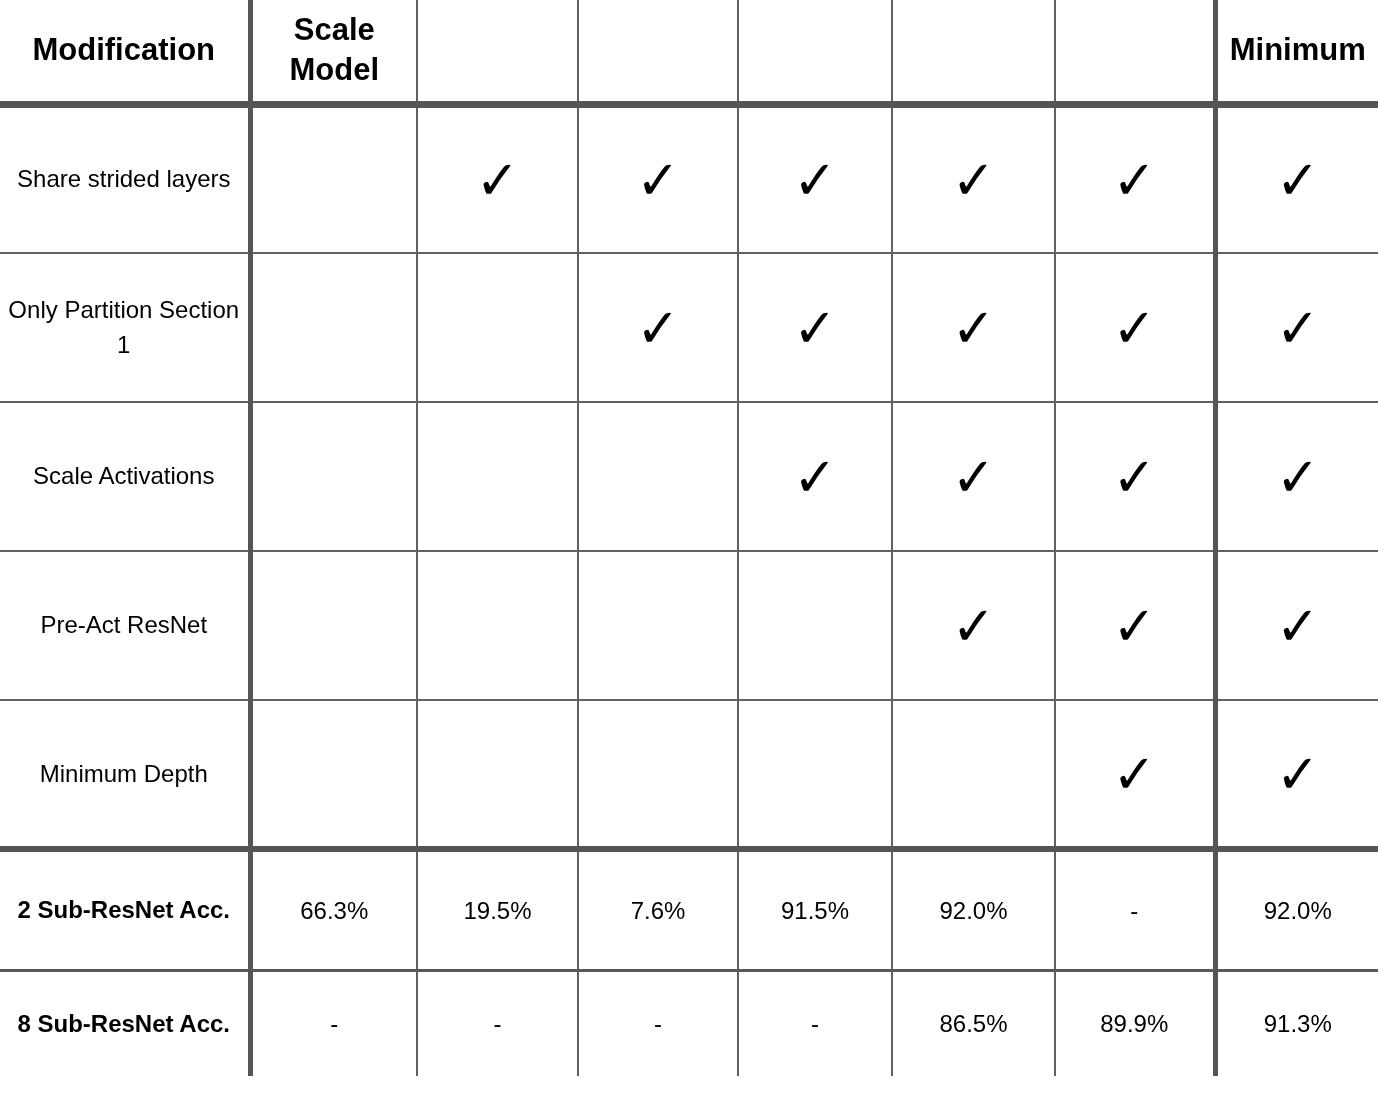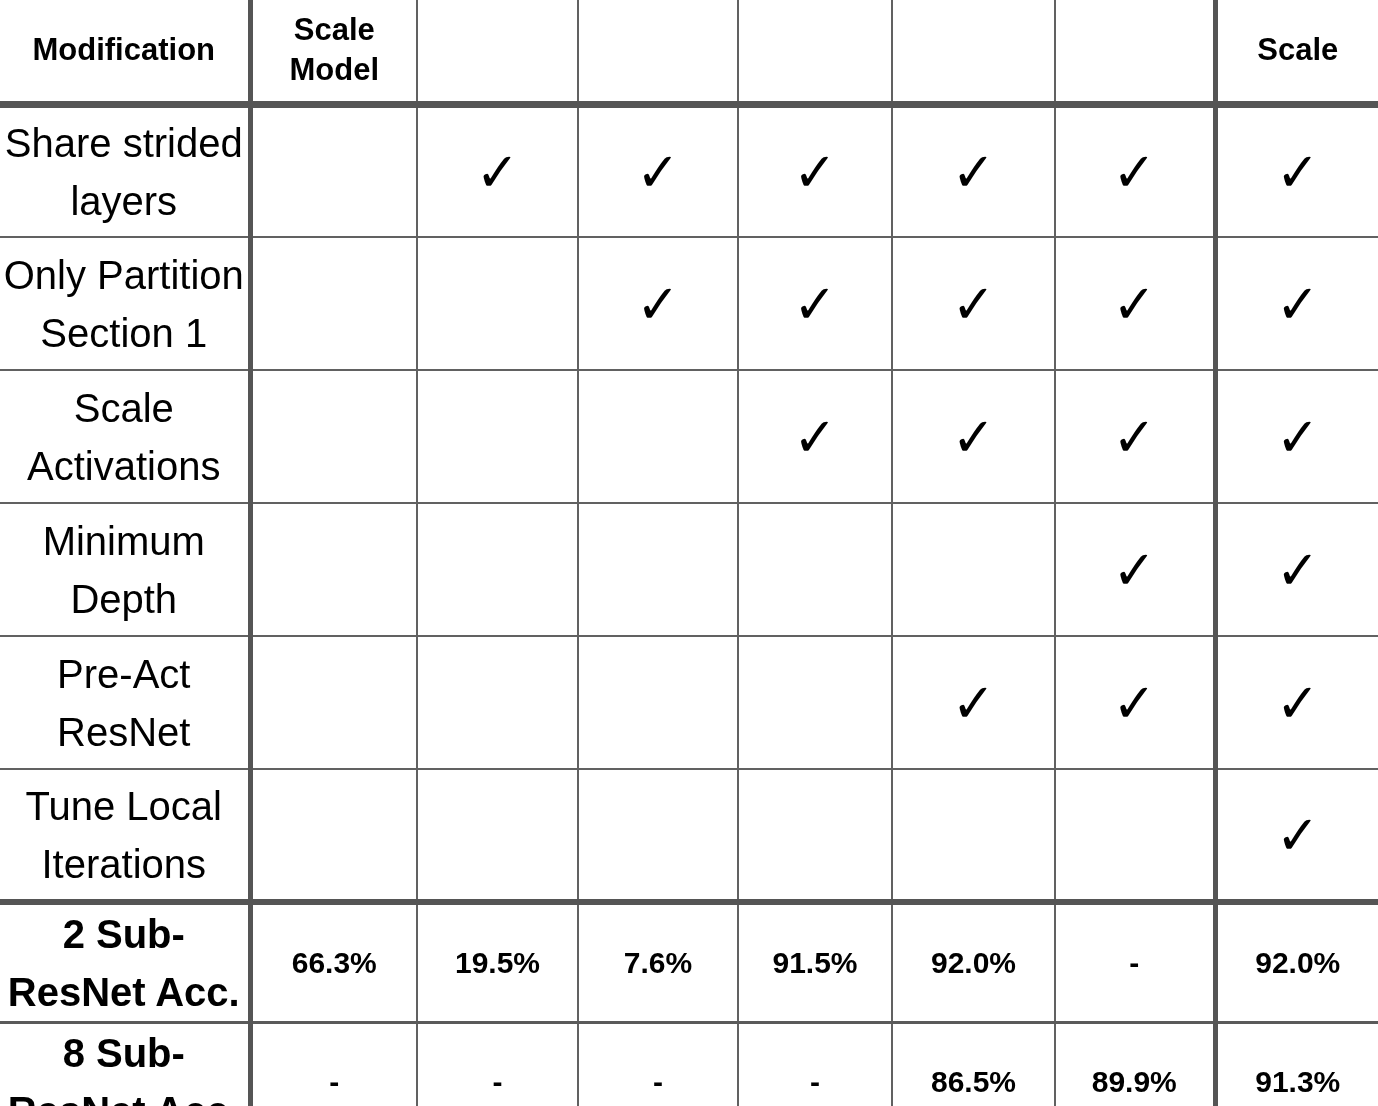--- a/index.html
+++ b/index.html
@@ -36,30 +36,29 @@
   tr.acc-row-1 td { border-top: 6px solid #555555; }
   tr.acc-row-2 td { border-top: 3px solid #5a5a5a; border-bottom: none; }
 
   .header-cell {
     font-weight: bold;
     font-size: 31px;
     line-height: 1.3;
     padding: 0 8px;
   }
   .label-cell {
-    font-size: 40px;
+    font-size: 24px;
     line-height: 1.45;
     padding: 0 14px;
   }
   .acc-label {
     font-weight: bold;
   }
   .value-cell {
-    font-size: 30px;
-    font-weight: bold;
+    font-size: 24px;
   }
   .check {
     font-family: "DejaVu Sans", sans-serif;
     font-weight: bold;
     font-size: 52px;
     line-height: 1;
     display: inline-block;
     transform: scaleY(1.05);
   }
   tr.header-row { height: 104px; }
@@ -83,21 +82,21 @@
   </colgroup>
   <thead>
     <tr class="header-row">
         <th class="header-cell first-col"><span>Modification</span></th>
         <th class="header-cell"><span>Scale Model</span></th>
         <th class="header-cell"><span></span></th>
         <th class="header-cell"><span></span></th>
         <th class="header-cell"><span></span></th>
         <th class="header-cell"><span></span></th>
         <th class="header-cell"><span></span></th>
-        <th class="header-cell last-col"><span>Scale</span></th>
+        <th class="header-cell last-col"><span>Minimum</span></th>
       </tr>
   </thead>
   <tbody>
       <tr class="mod-row">
         <td class="label-cell first-col"><span>Share strided layers</span></td>
         <td class="check-cell"></td>
         <td class="check-cell"><span class="check">✓</span></td>
         <td class="check-cell"><span class="check">✓</span></td>
         <td class="check-cell"><span class="check">✓</span></td>
         <td class="check-cell"><span class="check">✓</span></td>
@@ -118,47 +117,37 @@
         <td class="label-cell first-col"><span>Scale Activations</span></td>
         <td class="check-cell"></td>
         <td class="check-cell"></td>
         <td class="check-cell"></td>
         <td class="check-cell"><span class="check">✓</span></td>
         <td class="check-cell"><span class="check">✓</span></td>
         <td class="check-cell"><span class="check">✓</span></td>
         <td class="check-cell last-col"><span class="check">✓</span></td>
       </tr>
       <tr class="mod-row">
-        <td class="label-cell first-col"><span>Minimum Depth</span></td>
-        <td class="check-cell"></td>
-        <td class="check-cell"></td>
-        <td class="check-cell"></td>
-        <td class="check-cell"></td>
-        <td class="check-cell"></td>
-        <td class="check-cell"><span class="check">✓</span></td>
-        <td class="check-cell last-col"><span class="check">✓</span></td>
-      </tr>
-      <tr class="mod-row">
         <td class="label-cell first-col"><span>Pre-Act ResNet</span></td>
         <td class="check-cell"></td>
         <td class="check-cell"></td>
         <td class="check-cell"></td>
         <td class="check-cell"></td>
         <td class="check-cell"><span class="check">✓</span></td>
         <td class="check-cell"><span class="check">✓</span></td>
         <td class="check-cell last-col"><span class="check">✓</span></td>
       </tr>
       <tr class="mod-row">
-        <td class="label-cell first-col"><span>Tune Local Iterations</span></td>
+        <td class="label-cell first-col"><span>Minimum Depth</span></td>
         <td class="check-cell"></td>
         <td class="check-cell"></td>
         <td class="check-cell"></td>
         <td class="check-cell"></td>
         <td class="check-cell"></td>
-        <td class="check-cell"></td>
+        <td class="check-cell"><span class="check">✓</span></td>
         <td class="check-cell last-col"><span class="check">✓</span></td>
       </tr>
       <tr class="acc-row-1">
         <td class="label-cell acc-label first-col"><span>2 Sub-ResNet Acc.</span></td>
         <td class="value-cell"><span>66.3%</span></td>
         <td class="value-cell"><span>19.5%</span></td>
         <td class="value-cell"><span>7.6%</span></td>
         <td class="value-cell"><span>91.5%</span></td>
         <td class="value-cell"><span>92.0%</span></td>
         <td class="value-cell"><span>-</span></td>

